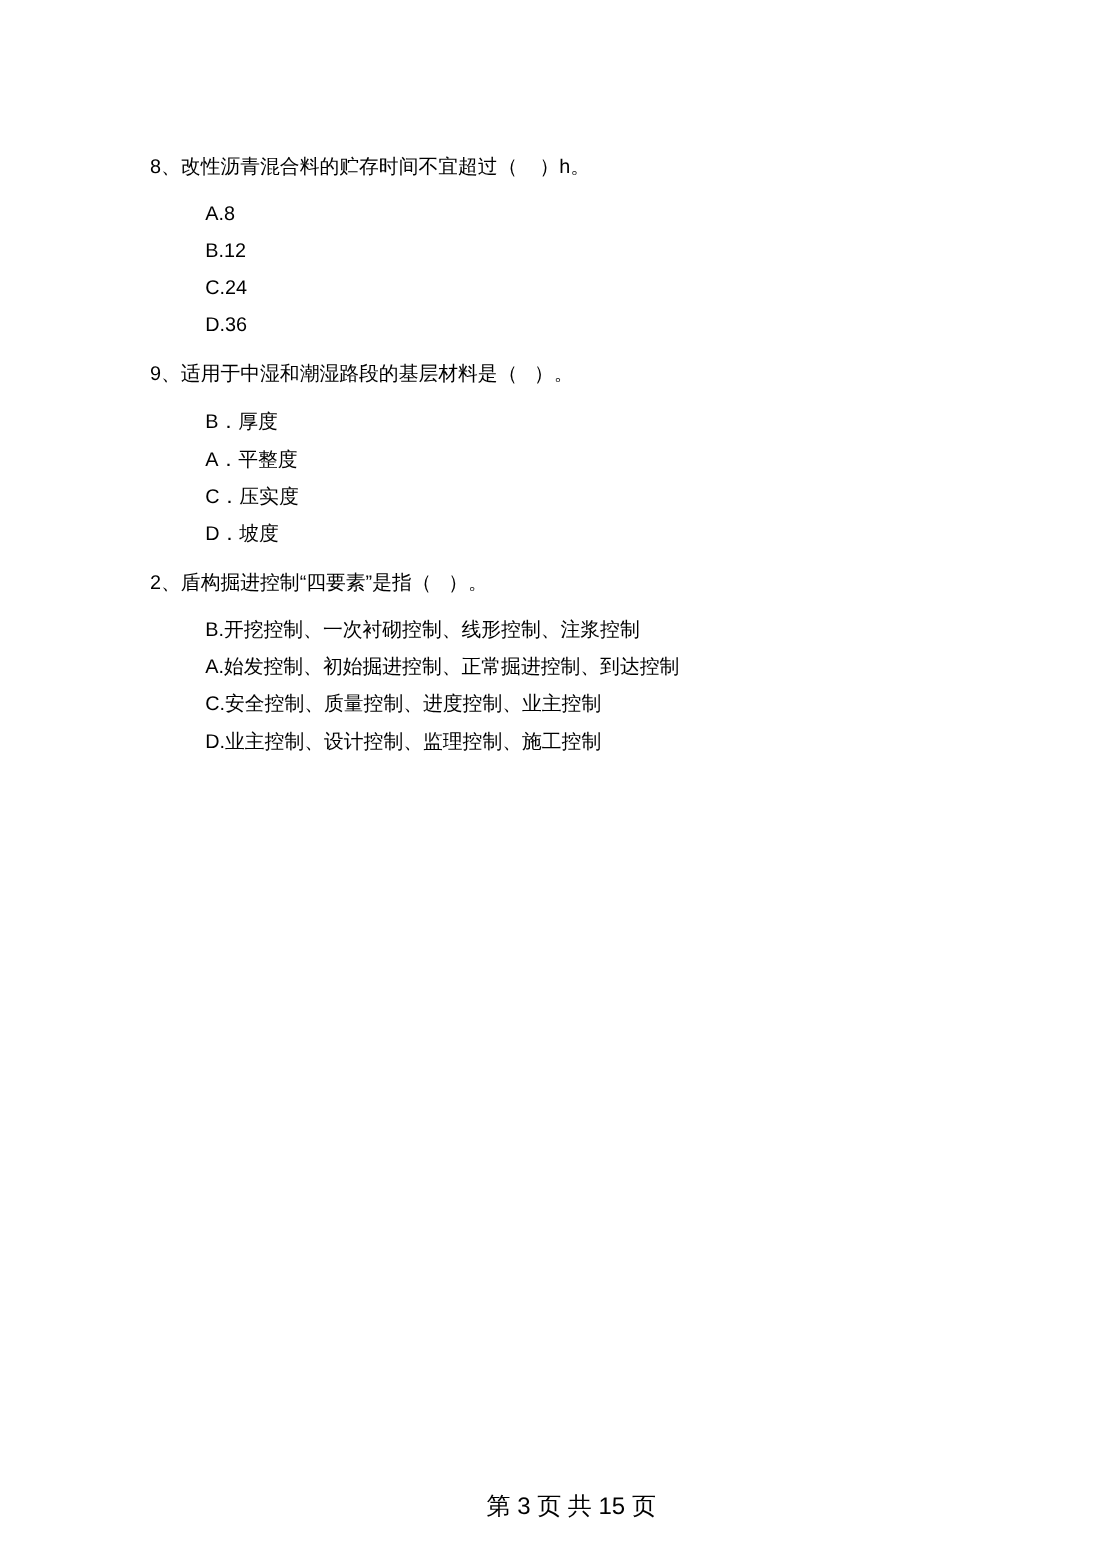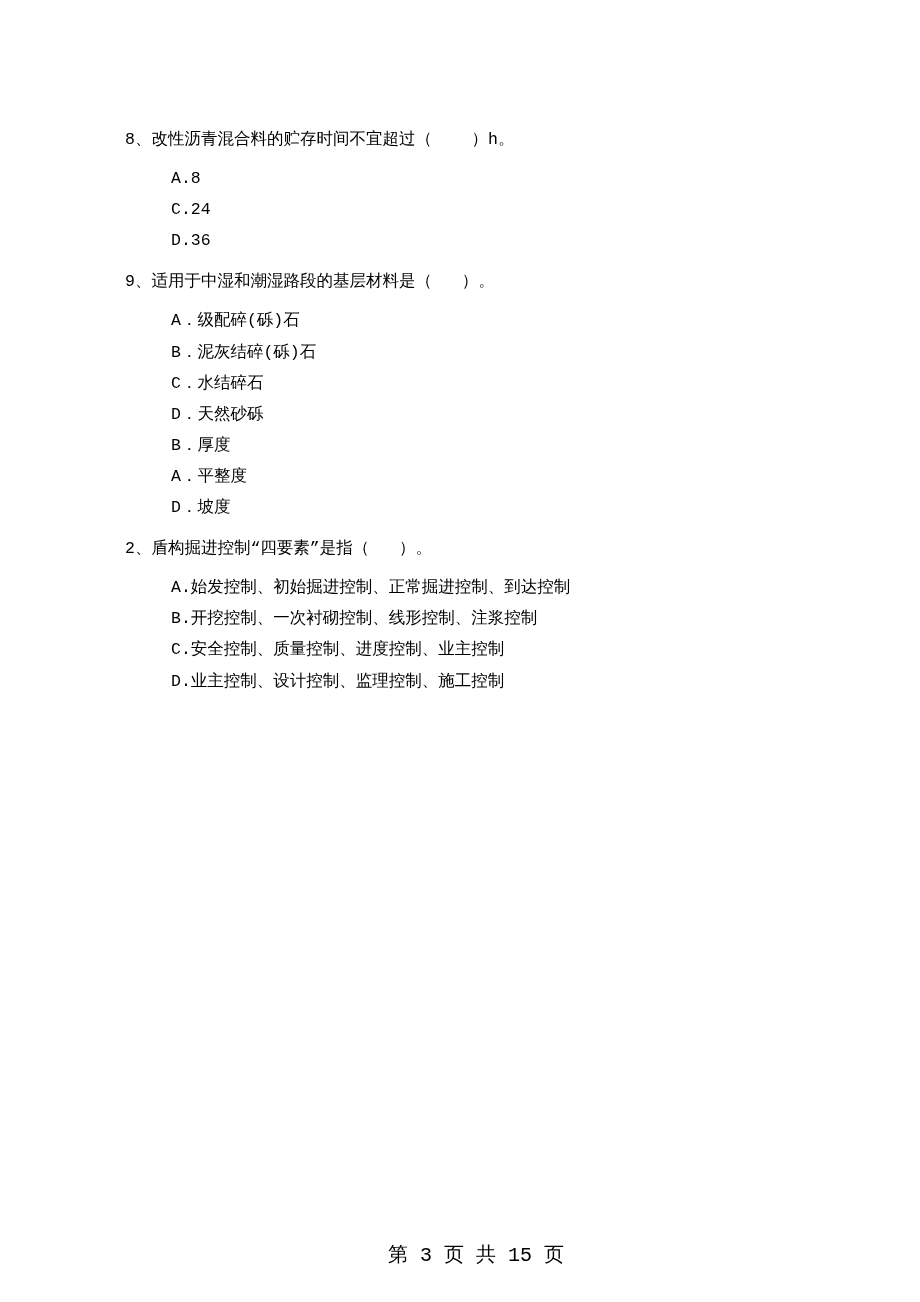--- a/index.html
+++ b/index.html
@@ -6,21 +6,21 @@
     margin: 0;
     padding: 0;
     background: #ffffff;
     width: 920px;
   }
   .page {
     width: 920px;
     min-height: 1302px;
     padding: 110px 120px 0 125px;
     box-sizing: border-box;
-    font-family: Liberation Mono, monospace;
+    font-family: Liberation Sans, sans-serif;
     font-size: 16.5px;
     color: #000;
     line-height: 1.4;
     position: relative;
   }
   .question {
     margin-bottom: 8px;
   }
   .q-stem {
     margin: 18px 0 16px 0;
@@ -44,52 +44,48 @@
 <body>
 
 <div class="page">
 
   <div class="question">
     <div class="q-stem">
       <span>8、</span><span>改性沥青混合料的贮存时间不宜超过（</span>&nbsp;&nbsp;&nbsp;&nbsp;<span>）h。</span>
     </div>
     <div class="options">
       <div class="option">A.8</div>
+      <div class="option">B.12</div>
       <div class="option">C.24</div>
       <div class="option">D.36</div>
     </div>
   </div>
 
   <div class="question">
     <div class="q-stem">
       <span>9、</span><span>适用于中湿和潮湿路段的基层材料是（</span>&nbsp;&nbsp;&nbsp;<span>）。</span>
     </div>
-    <div class="options">
-      <div class="option">A．级配碎(砾)石</div>
-      <div class="option">B．泥灰结碎(砾)石</div>
-      <div class="option">C．水结碎石</div>
-      <div class="option">D．天然砂砾</div>
-    </div>
   </div>
 
   <div class="question">
     <div class="options">
       <div class="option">B．厚度</div>
       <div class="option">A．平整度</div>
+      <div class="option">C．压实度</div>
       <div class="option">D．坡度</div>
     </div>
   </div>
 
 
   <div class="question">
     <div class="q-stem">
       <span>2、</span><span>盾构掘进控制“四要素”是指（</span>&nbsp;&nbsp;&nbsp;<span>）。</span>
     </div>
     <div class="options">
+      <div class="option">B.开挖控制、一次衬砌控制、线形控制、注浆控制</div>
       <div class="option">A.始发控制、初始掘进控制、正常掘进控制、到达控制</div>
-      <div class="option">B.开挖控制、一次衬砌控制、线形控制、注浆控制</div>
       <div class="option">C.安全控制、质量控制、进度控制、业主控制</div>
       <div class="option">D.业主控制、设计控制、监理控制、施工控制</div>
     </div>
   </div>
 
   <div class="footer">第 3 页 共 15 页</div>
 </div>
 
 </body></html>

